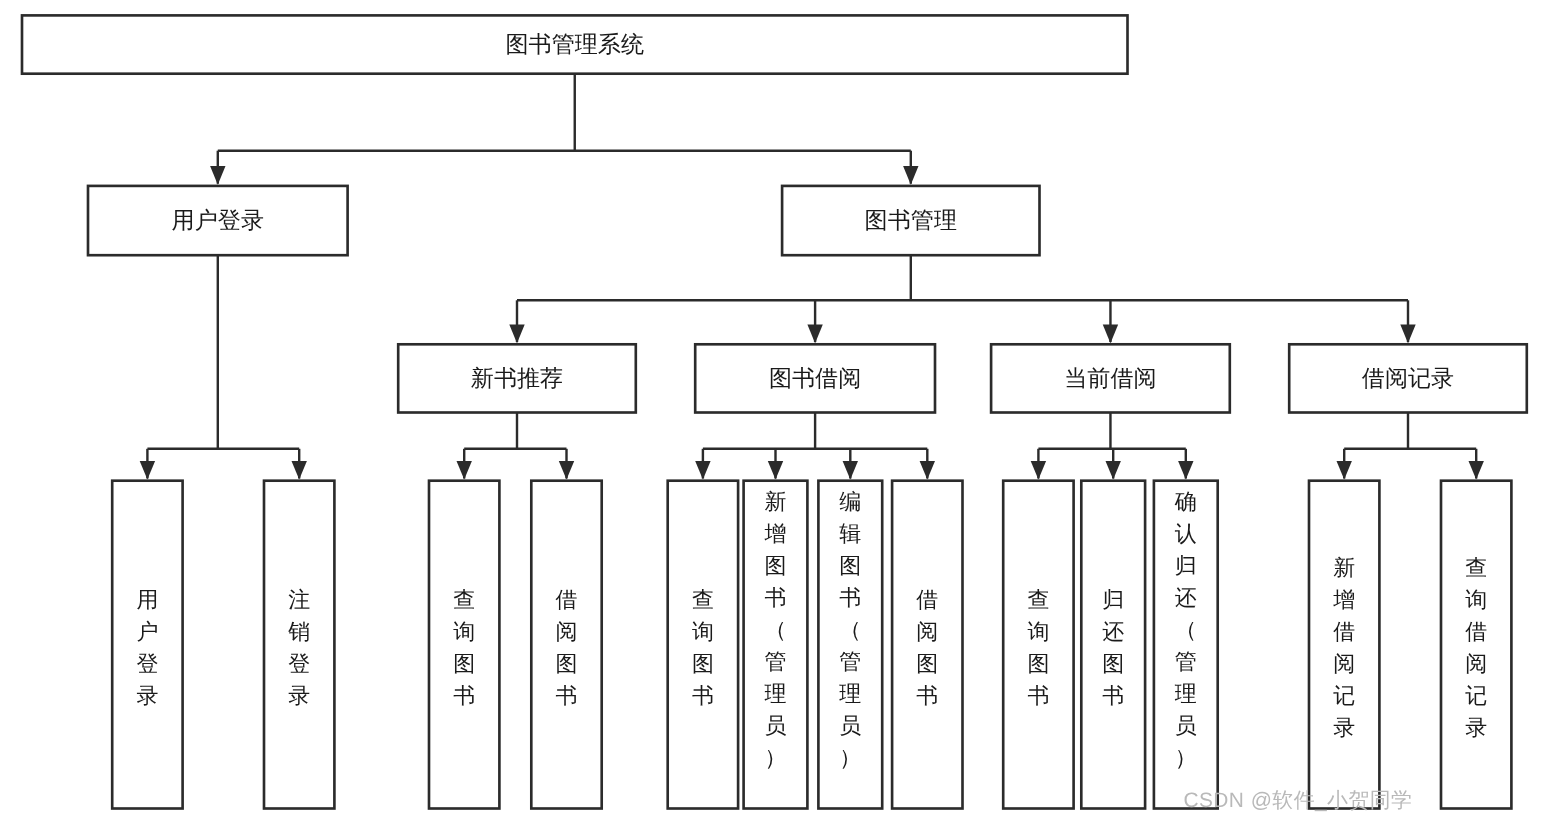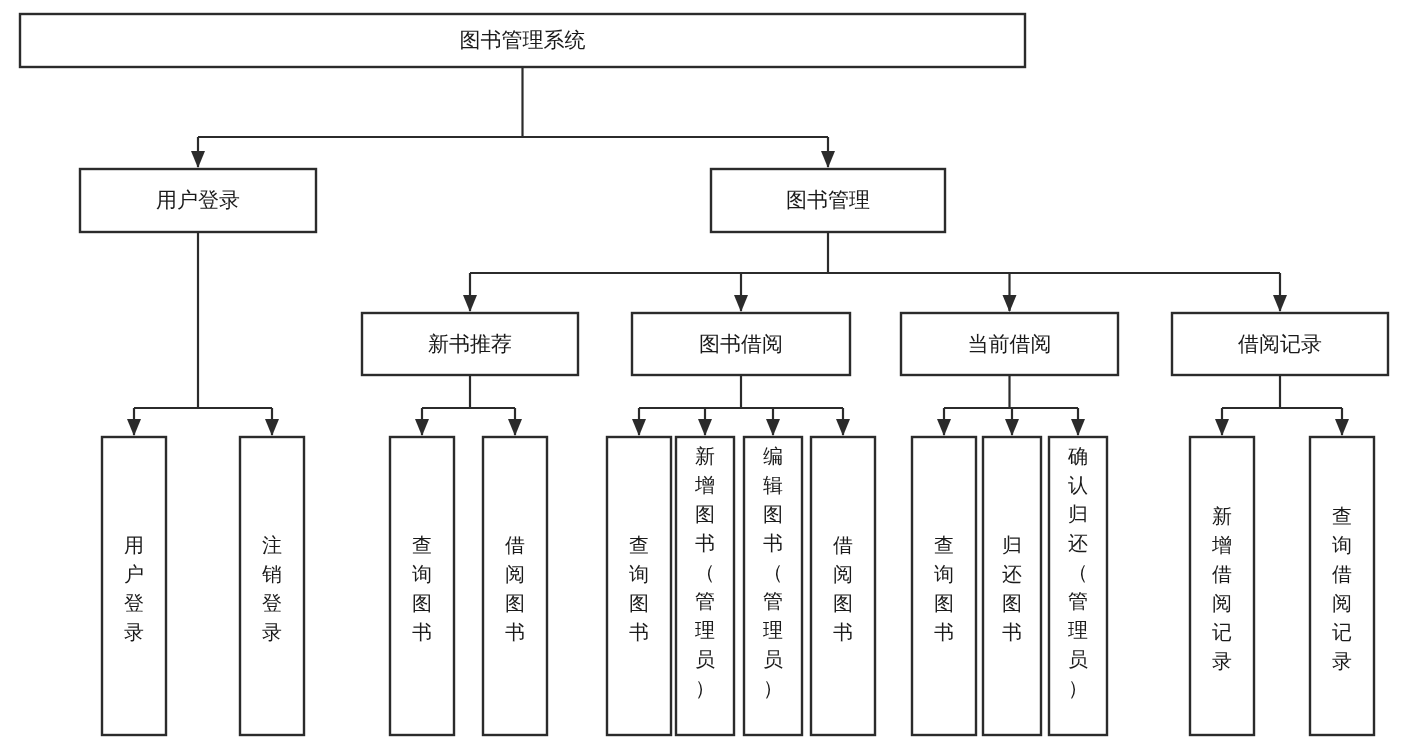--- a/index.html
+++ b/index.html
@@ -221,13 +221,14 @@
           <rect x="1310" y="437" width="64" height="298" class="node-box"></rect>
           <text x="1342" y="523" class="leaf-label">查</text>
           <text x="1342" y="552" class="leaf-label">询</text>
           <text x="1342" y="581" class="leaf-label">借</text>
           <text x="1342" y="610" class="leaf-label">阅</text>
           <text x="1342" y="639" class="leaf-label">记</text>
           <text x="1342" y="668" class="leaf-label">录</text>
         </g>
       </g>
   </svg>
+  <div class="watermark">CSDN @软件_小贺同学</div>
 </div>
 
 </body></html>

